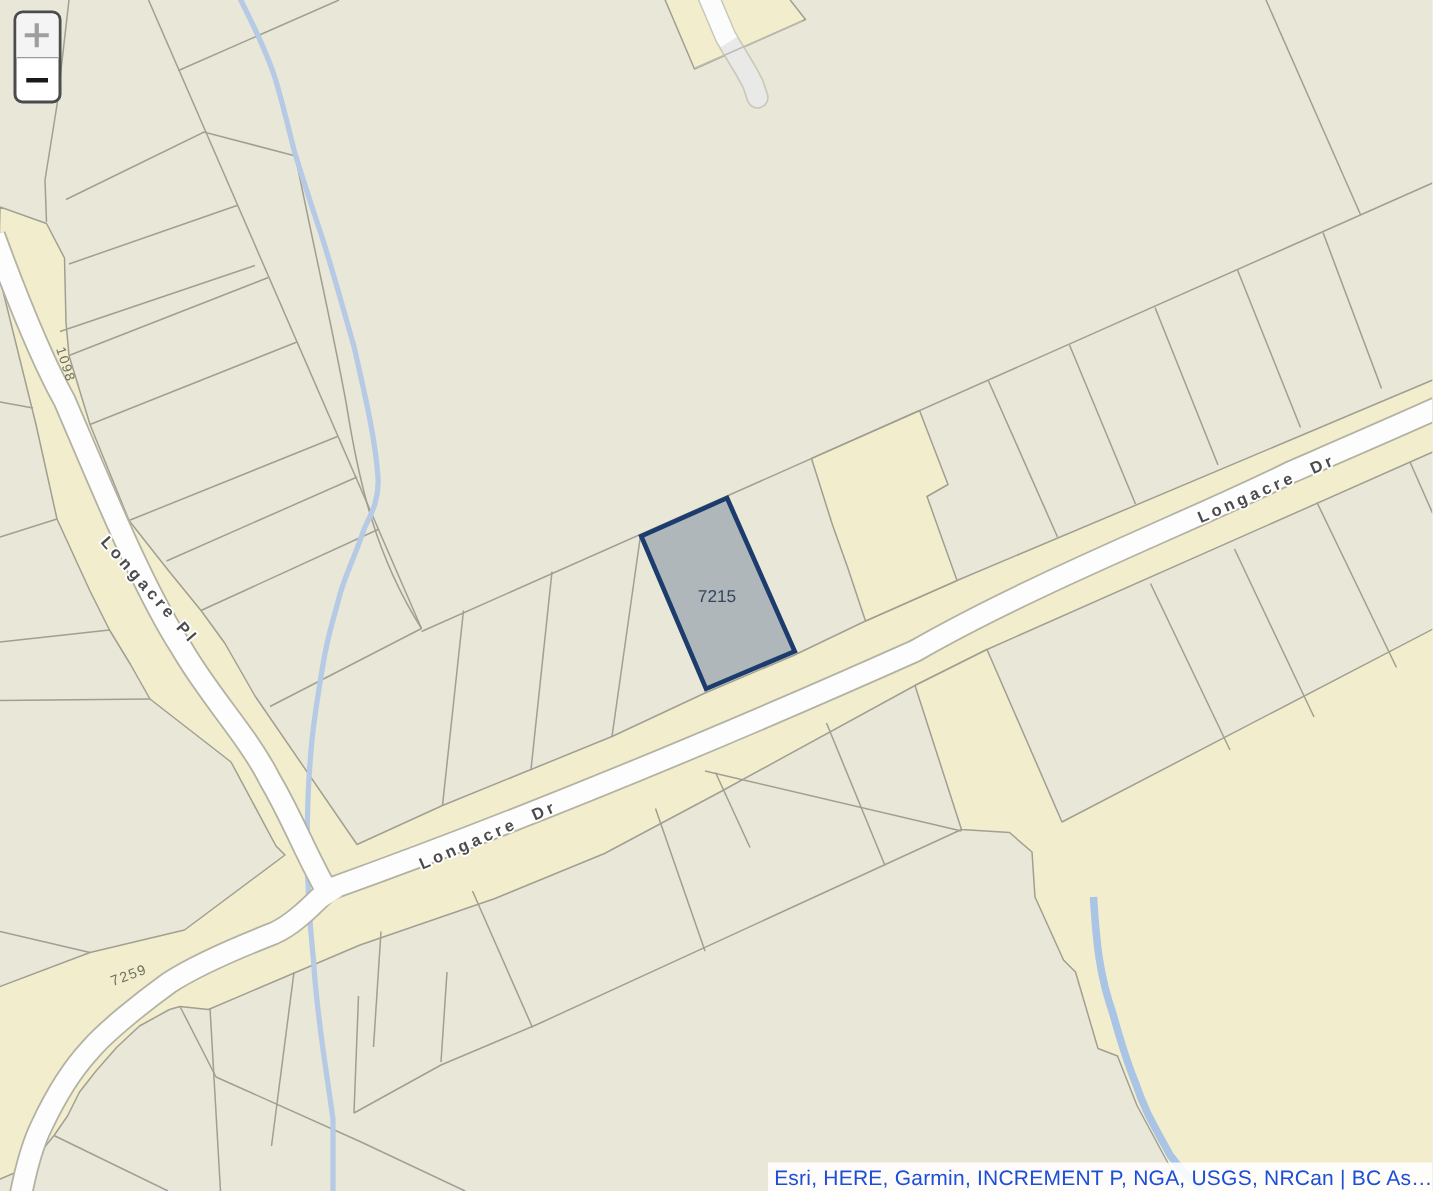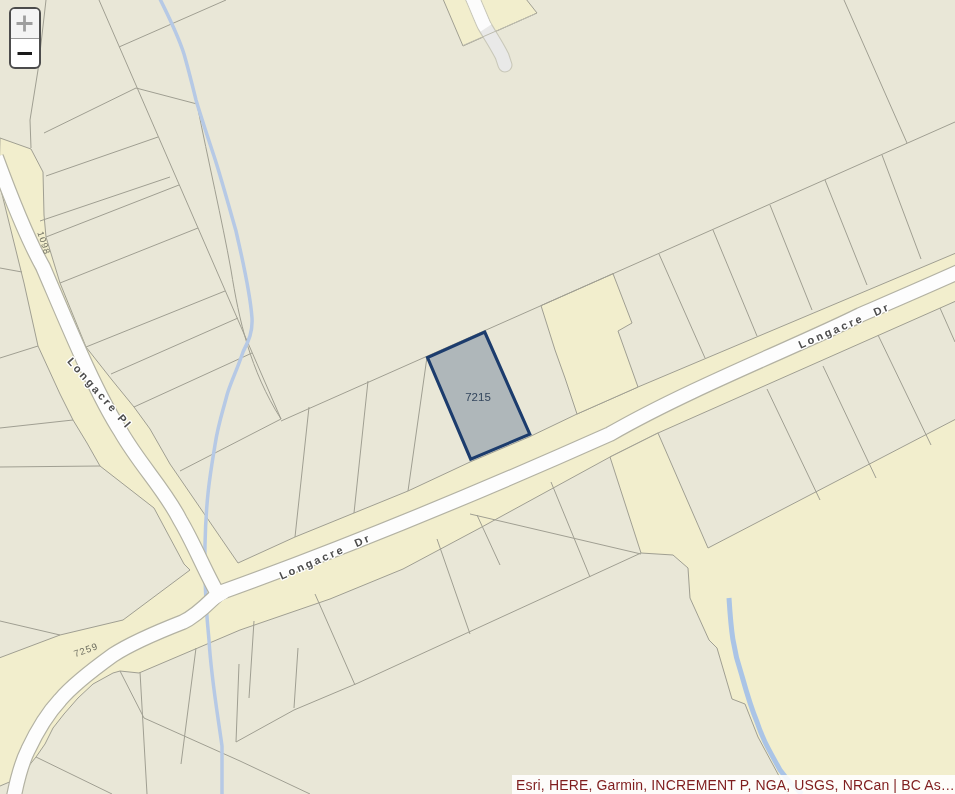--- a/index.html
+++ b/index.html
@@ -3,21 +3,21 @@
 <meta charset="utf-8">
 <style>
   html,body{margin:0;padding:0;width:955px;height:794px;overflow:hidden;
     font-family:"Liberation Sans", sans-serif;}
   #map{position:relative;width:955px;height:794px;background:#e9e7d7;}
   #zoomctl{position:absolute;left:9px;top:7px;width:32px;height:62px;
     background:#fff;border:2px solid #4c4c4c;border-radius:6px;box-sizing:border-box;z-index:5;}
   #zplus{position:absolute;left:0;top:0;width:28px;height:29px;background:#f4f4f4;
     border-bottom:1px solid #9a9a9a;border-radius:4px 4px 0 0;}
   #attr{position:absolute;right:0;bottom:0;height:19px;background:rgba(255,255,255,0.88);
-    color:#7f1d1d;font-size:14px;letter-spacing:0.15px;line-height:20px;padding:0 0 0 4px;z-index:5;white-space:nowrap;}
+    color:#1d4ed8;font-size:14px;letter-spacing:0.15px;line-height:20px;padding:0 0 0 4px;z-index:5;white-space:nowrap;}
 </style>
 </head>
 <body>
 <div id="map">
 <svg width="955" height="794" viewBox="0 0 955 794">
 
   <rect x="0" y="0" width="955" height="794" fill="#e9e7d7"></rect>
 
   <g fill="#f2eecd" stroke="#a09f92" stroke-width="1" stroke-linejoin="round">
 

